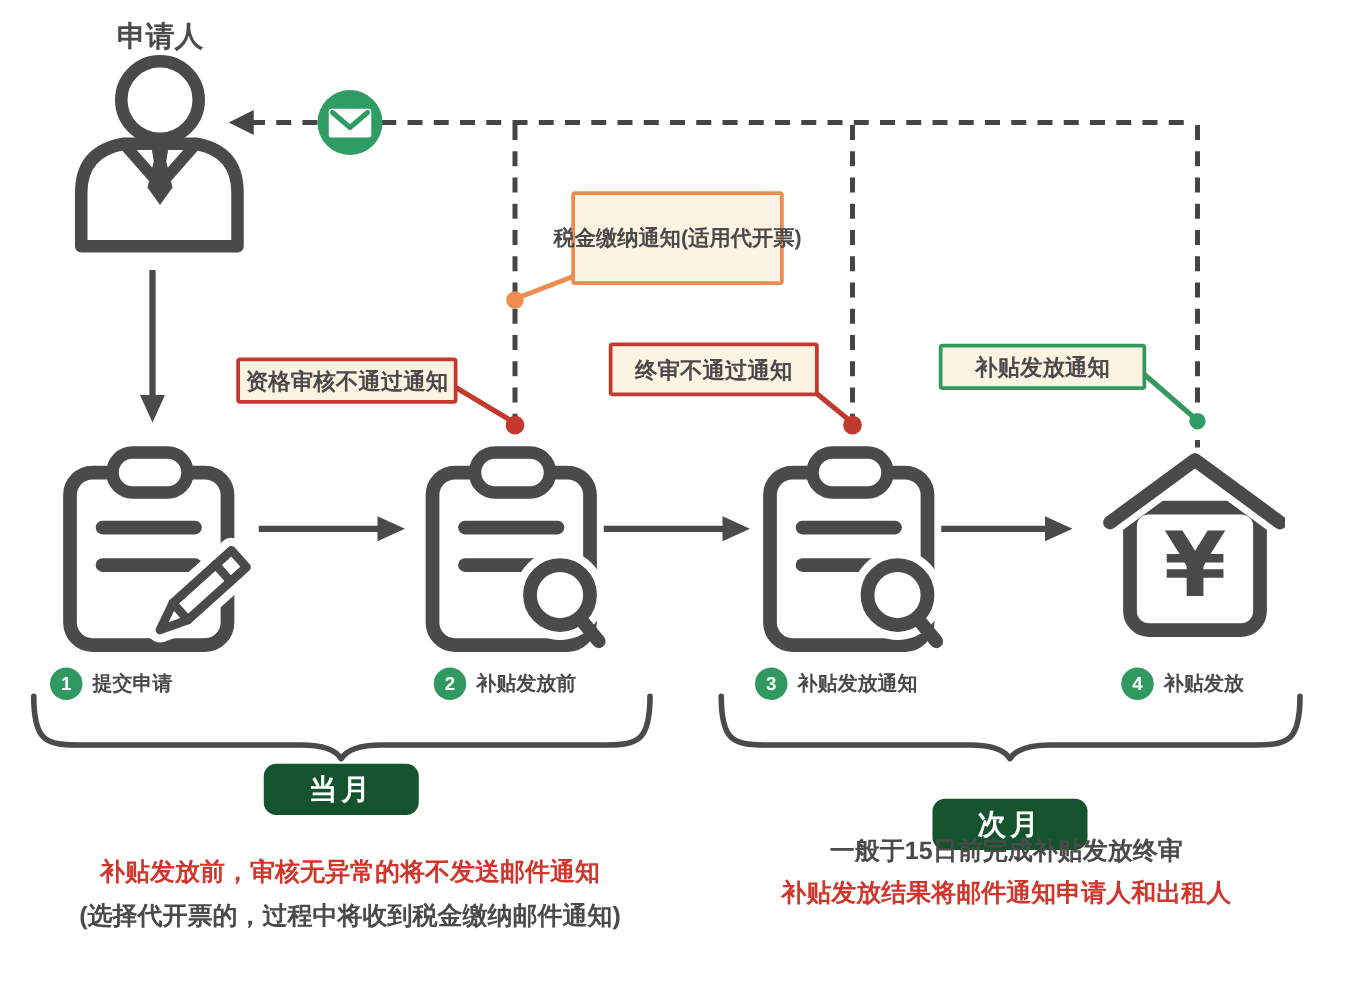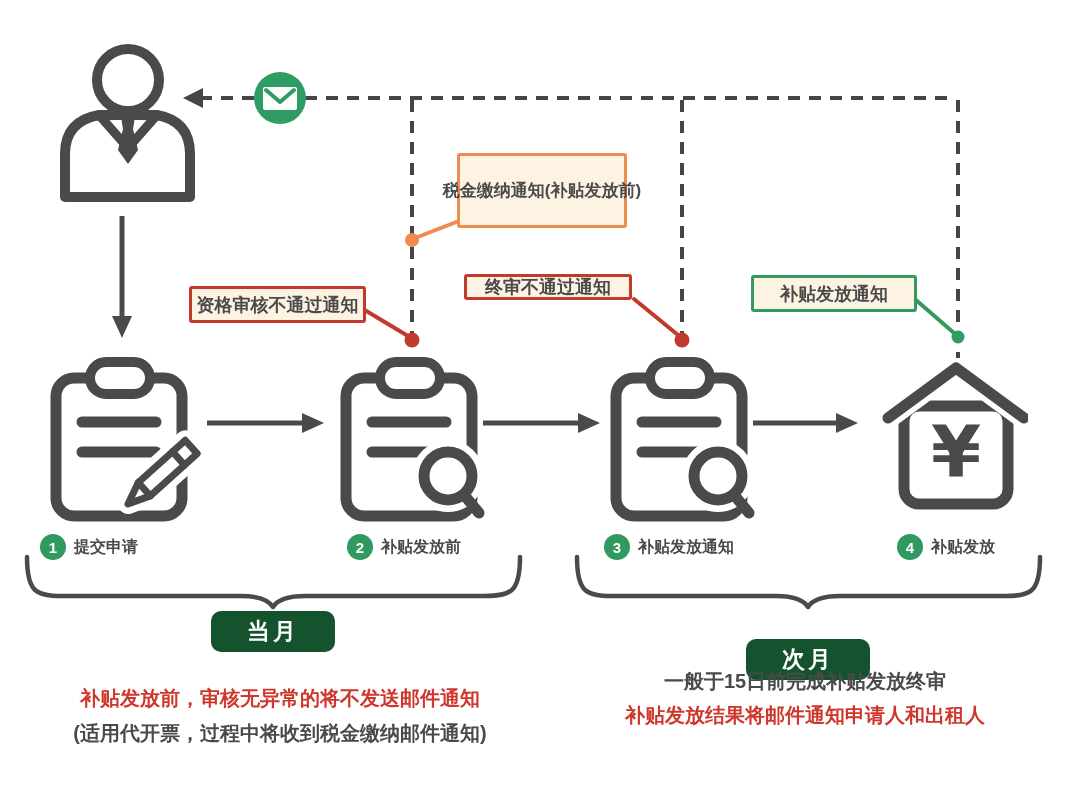--- a/index.html
+++ b/index.html
@@ -80,48 +80,49 @@
     <circle cx="412" cy="340" r="7.5" fill="#c2392e"></circle>
     <circle cx="682" cy="340" r="7.5" fill="#c2392e"></circle>
     <circle cx="958" cy="337" r="6.5" fill="#2f9c63"></circle>
 
     <g stroke="#4a4a4a" stroke-width="4.5" fill="none" stroke-linecap="round" stroke-linejoin="round">
       <path d="M27,557 C27,592 36,596 62,596 L241,596 Q266,596 273,607 Q280,596 305,596 L485,596 C511,596 520,592 520,557"></path>
       <path d="M577,557 C577,592 586,596 612,596 L776,596 Q801,596 808,607 Q815,596 840,596 L1005,596 C1031,596 1040,592 1040,557"></path>
     </g>
   </svg>
 
+  <div class="applicant-label" style="left:58px;top:14px;width:140px;">申请人</div>
 
   <div class="abs" style="left:55px;top:42px;">
     <svg width="150" height="165" viewBox="0 0 150 165" fill="none" stroke="#4a4a4a" stroke-width="10" stroke-linecap="round" stroke-linejoin="round">
       <circle cx="73" cy="38" r="31" fill="#ffffff"></circle>
       <path d="M10,155 V112 Q10,79 44,73 H102 Q135,79 135,112 V155 Z" fill="#ffffff"></path>
       <path d="M44,73 L73,106 L102,73" stroke-width="9"></path>
       <path d="M66,75 L80,75 L78,87 L83,108 L73,122 L63,108 L68,87 Z" fill="#4a4a4a" stroke="none"></path>
     </svg>
   </div>
 
   <div class="abs" style="left:253px;top:71px;">
     <svg width="54" height="54" viewBox="0 0 54 54">
       <circle cx="27" cy="27" r="26" fill="#2f9c63"></circle>
       <rect x="10" y="16" width="34" height="23" rx="2" fill="#ffffff"></rect>
       <path d="M13,19 L27,31 L41,19" stroke="#2f9c63" stroke-width="4" fill="none" stroke-linecap="round" stroke-linejoin="round"></path>
     </svg>
   </div>
 
   <div class="callout orange" style="left:457px;top:153px;width:170px;height:75px;font-size:17px;line-height:33px;">
     <div>税金缴纳通知</div>
-    <div>(补贴发放前)</div>
+    <div>(适用代开票)</div>
   </div>
 
   <div class="callout red" style="left:189px;top:286px;width:177px;height:37px;">
     <div>资格审核不通过通知</div>
   </div>
 
-  <div class="callout red" style="left:464px;top:274px;width:168px;height:26px;">
+  <div class="callout red" style="left:487px;top:274px;width:168px;height:43px;">
     <div>终审不通过通知</div>
   </div>
 
   <div class="callout green" style="left:751px;top:275px;width:166px;height:37px;">
     <div>补贴发放通知</div>
   </div>
 
   <div class="abs" style="left:48px;top:356px;">
     <svg width="160" height="168" viewBox="0 0 160 168" fill="none" stroke="#4a4a4a" stroke-width="11" stroke-linecap="round" stroke-linejoin="round">
       <rect x="8" y="22" width="126" height="138" rx="18" fill="#ffffff"></rect>
@@ -183,20 +184,20 @@
   <div class="step-label" style="left:897px;top:533px;">
     <div class="step-badge">4</div>
     <div class="step-text">补贴发放</div>
   </div>
 
   <div class="period-badge" style="left:211px;top:611px;">当月</div>
   <div class="period-badge" style="left:746px;top:611px;margin-top:28px;">次月</div>
 
   <div class="footnote" style="left:15px;top:681px;width:530px;">
     <div class="fn-red">补贴发放前，审核无异常的将不发送邮件通知</div>
-    <div class="fn-dark">(适用代开票，过程中将收到税金缴纳邮件通知)</div>
+    <div class="fn-dark">(选择代开票的，过程中将收到税金缴纳邮件通知)</div>
   </div>
   <div class="footnote" style="left:557px;top:664px;width:496px;line-height:34px;">
     <div class="fn-dark">一般于15日前完成补贴发放终审</div>
     <div class="fn-red">补贴发放结果将邮件通知申请人和出租人</div>
   </div>
 
 </div>
 
 </body></html>

